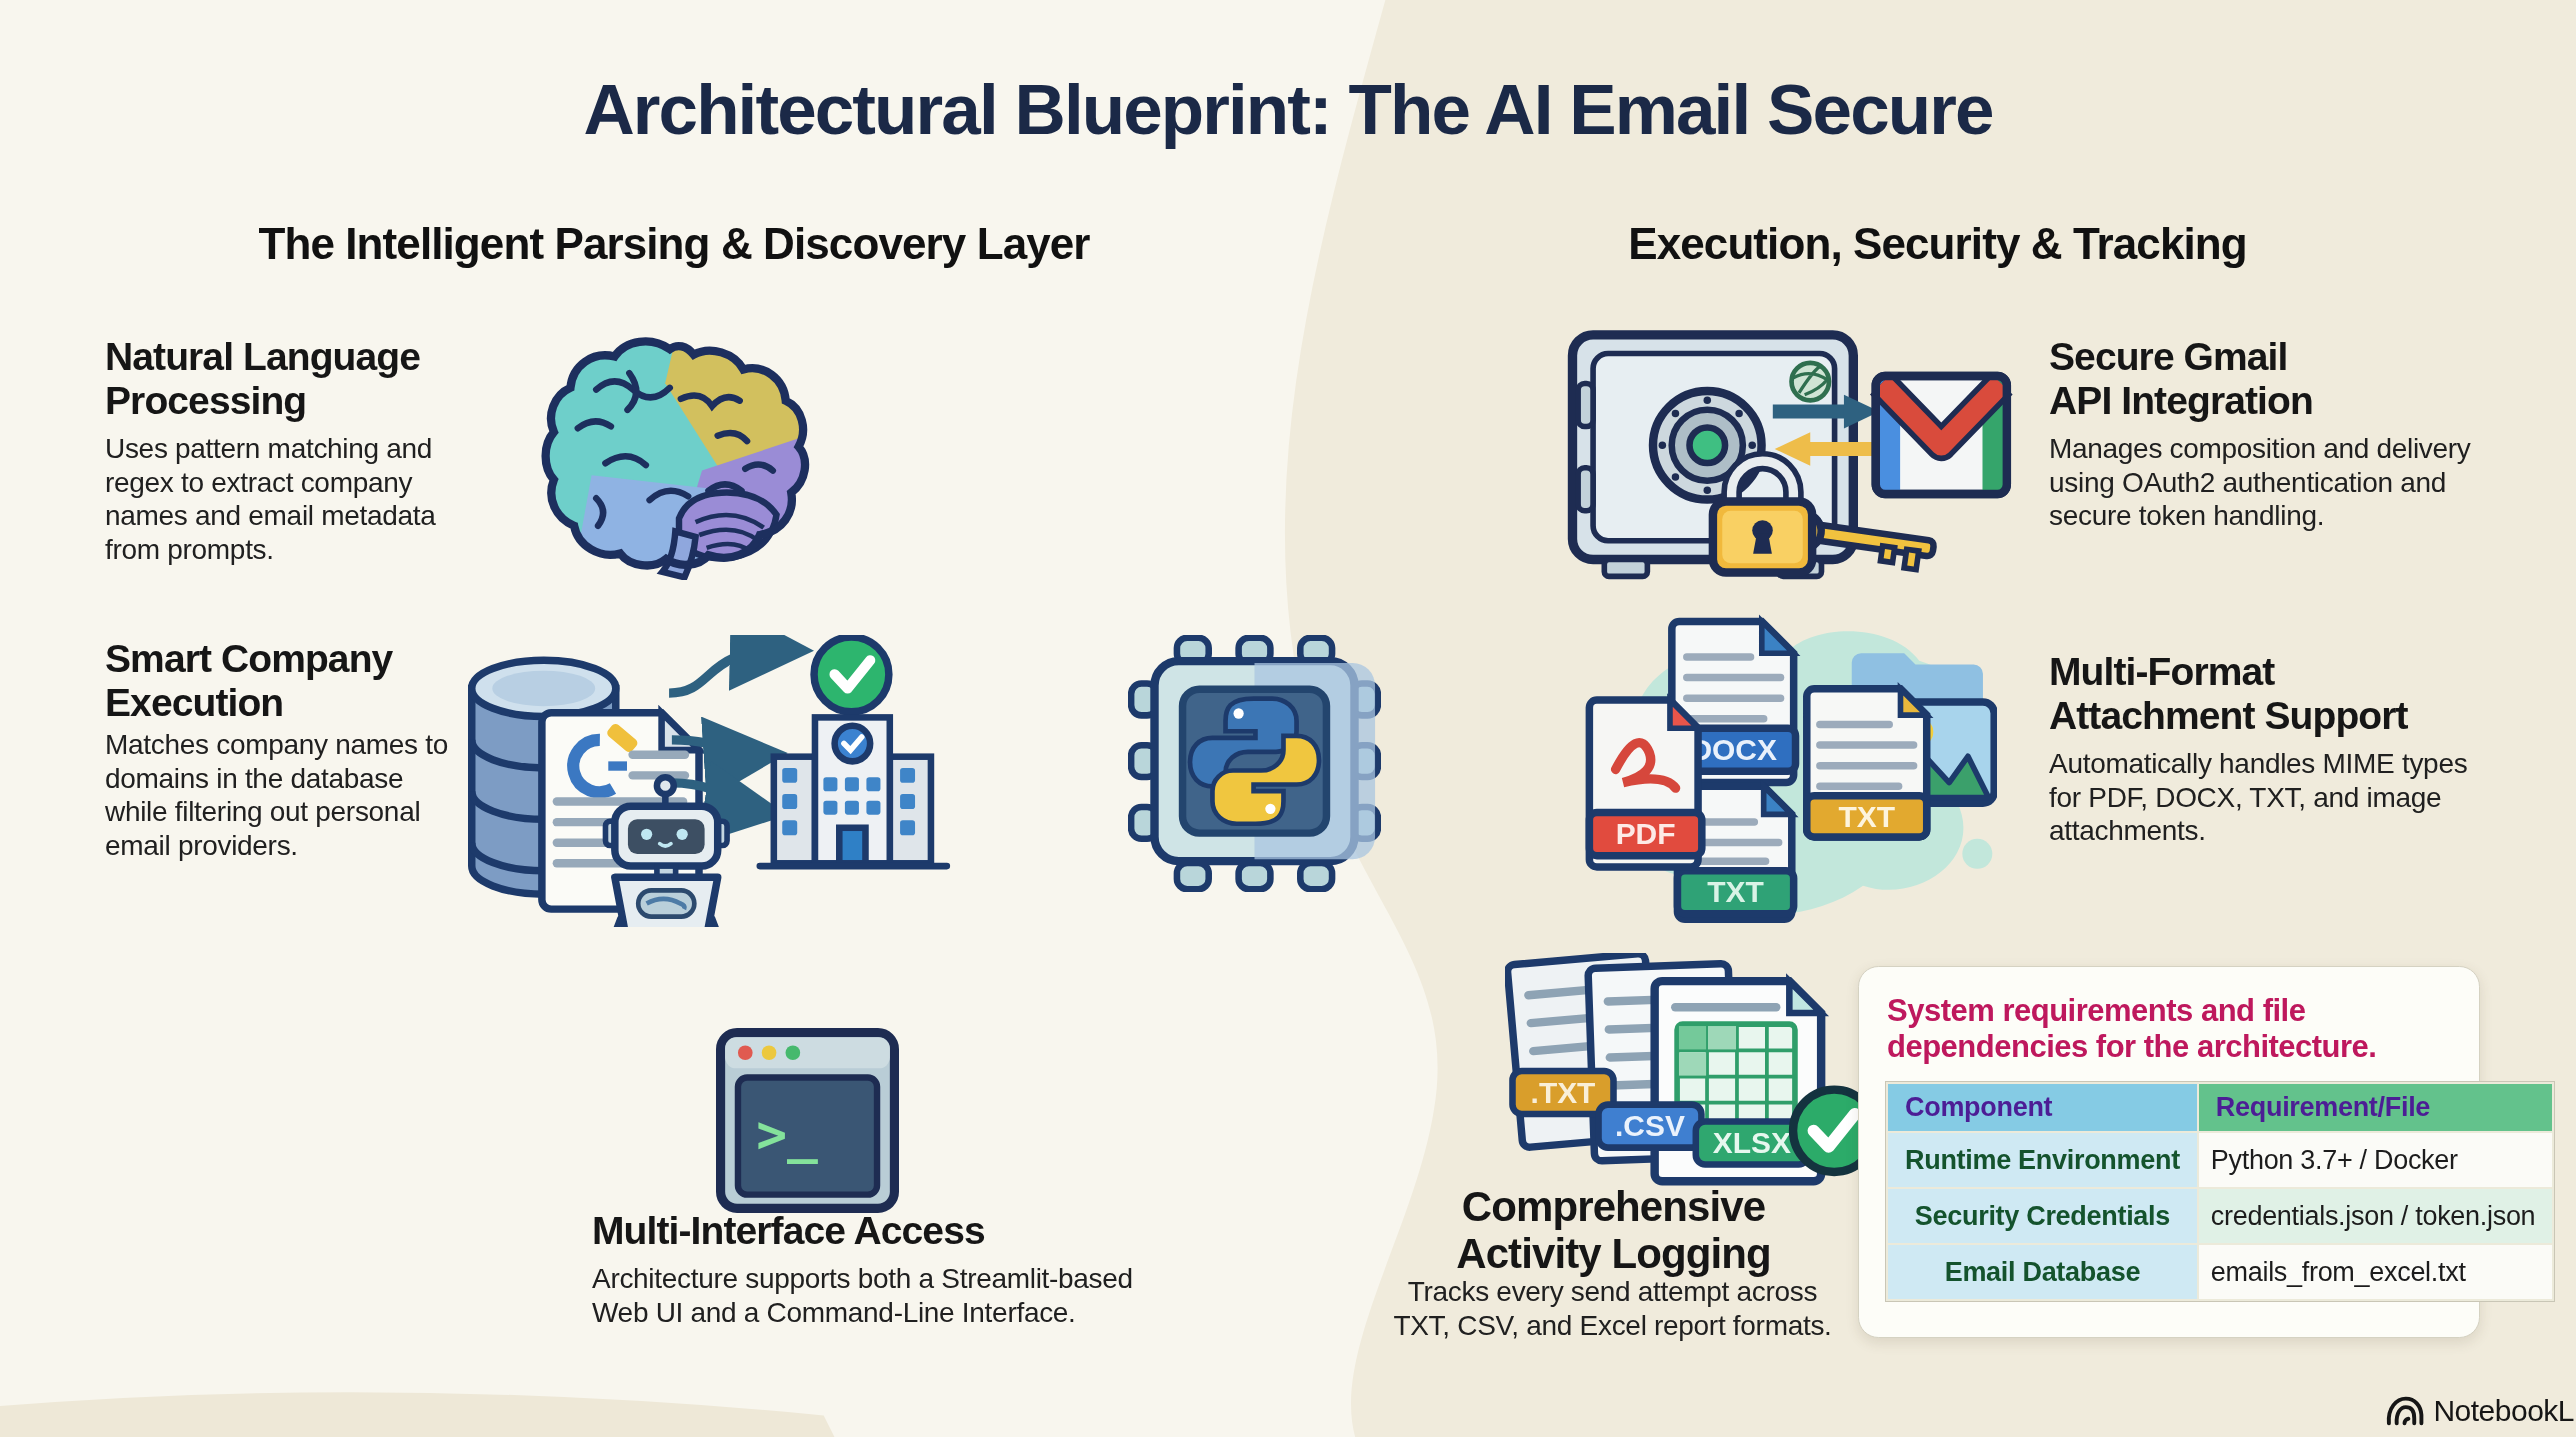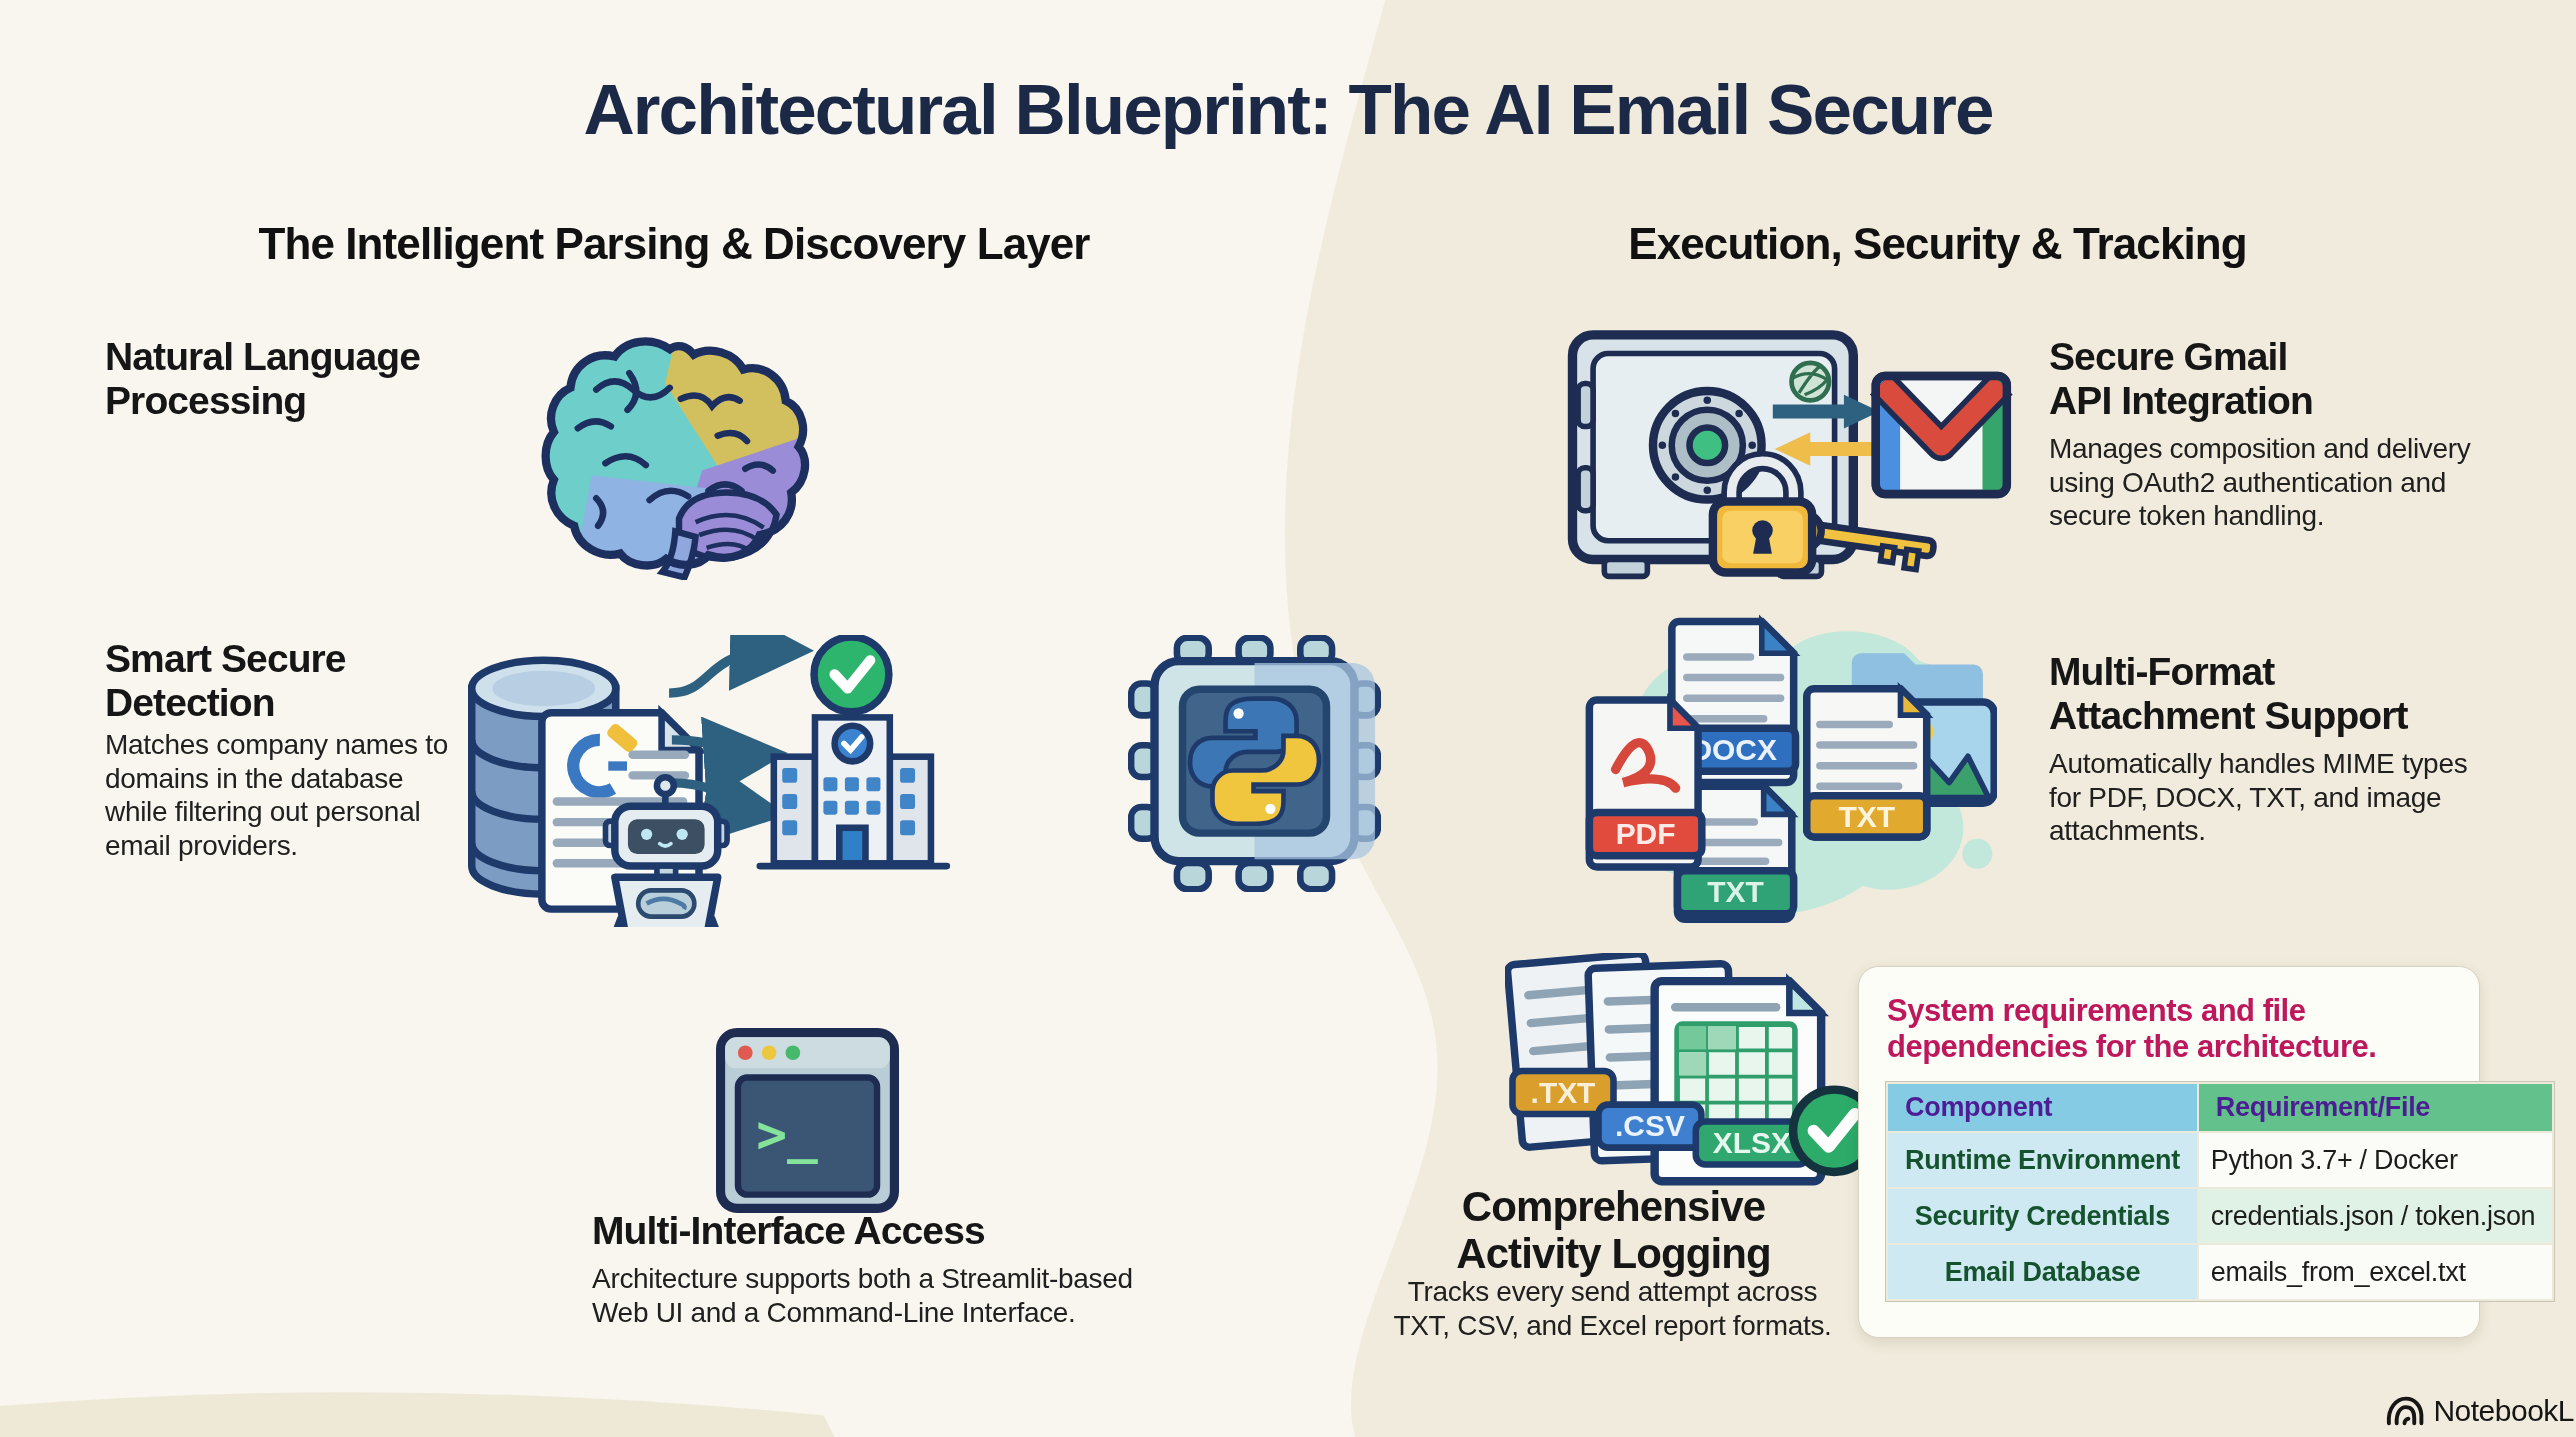--- a/index.html
+++ b/index.html
@@ -39,20 +39,21 @@
     <path d="M1480,0 C1408,260 1332,520 1398,780 C1444,960 1558,1030 1532,1185 C1512,1312 1422,1445 1448,1536 L2752,1536 L2752,0 Z" fill="#f0ebdc"></path>
     <path d="M0,1536 L0,1502 Q420,1468 880,1512 L892,1536 Z" fill="#eee8d7"></path>
   </svg>
 
   <div id="title" class="abs">Architectural Blueprint: The AI Email Secure</div>
 
   <div class="abs col-header" style="left:205px;top:219px;width:938px">The Intelligent Parsing &amp; Discovery Layer</div>
   <div class="abs col-header" style="left:1590px;top:219px;width:695px">Execution, Security &amp; Tracking</div>
 
   <div class="abs sec-heading" style="left:105px;top:335px;width:337px">Natural Language Processing</div>
+  <div class="abs sec-body" style="left:105px;top:432px;width:337px">Uses pattern matching and regex to extract company names and email metadata from prompts.</div>
 
   <svg class="abs" style="left:541px;top:329px" width="276" height="251" viewBox="0 0 300 265">
     <defs>
       <clipPath id="brainclip">
         <path d="M140,18 C120,4 92,8 80,26 C56,20 34,36 32,60 C14,68 6,90 14,108 C2,122 2,146 14,160 C6,180 16,202 36,210 C40,232 64,246 86,240 C96,254 122,258 136,246 C150,256 172,254 182,242 C206,250 230,240 238,220 C262,216 276,196 272,174 C288,162 292,138 280,124 C290,106 284,82 266,74 C264,50 242,34 220,40 C210,22 184,14 166,24 C158,14 148,12 140,18 Z"></path>
       </clipPath>
     </defs>
     <g clip-path="url(#brainclip)">
       <rect x="0" y="0" width="300" height="265" fill="#6ecfca"></rect>
       <polygon points="150,-10 310,-10 310,130 195,150 135,55" fill="#d2c05e"></polygon>
@@ -74,21 +75,21 @@
     <path d="M150,202 q10,-26 46,-28 q42,-2 60,24 q-6,38 -46,46 q-36,6 -60,-16 z" fill="#9a8cd6" stroke="#1d2f5e" stroke-width="7"></path>
     <g stroke="#1d2f5e" stroke-width="5" fill="none">
       <path d="M168,206 q40,-18 74,6"></path>
         <path d="M172,220 q38,-14 64,6"></path>
         <path d="M180,234 q30,-10 48,4"></path>
     </g>
     <path d="M146,216 q-2,30 -14,44 l24,6 q10,-22 12,-44 z" fill="#8fa7dd" stroke="#1d2f5e" stroke-width="7"></path>
     <path d="M140,18 C120,4 92,8 80,26 C56,20 34,36 32,60 C14,68 6,90 14,108 C2,122 2,146 14,160 C6,180 16,202 36,210 C40,232 64,246 86,240 C96,254 122,258 136,246 C150,256 172,254 182,242 C206,250 230,240 238,220 C262,216 276,196 272,174 C288,162 292,138 280,124 C290,106 284,82 266,74 C264,50 242,34 220,40 C210,22 184,14 166,24 C158,14 148,12 140,18 Z" fill="none" stroke="#1d2f5e" stroke-width="9"></path>
   </svg>
 
-  <div class="abs sec-heading" style="left:105px;top:637px;width:337px">Smart Secure Detection</div>
+  <div class="abs sec-heading" style="left:105px;top:637px;width:337px">Smart Company Execution</div>
   <div class="abs sec-body" style="left:105px;top:728px;width:356px">Matches company names to domains in the database while filtering out personal email providers.</div>
 
   <svg class="abs" style="left:468px;top:635px" width="491" height="292" viewBox="0 0 525 312">
     <defs>
       <marker id="ah" markerWidth="9" markerHeight="9" refX="6" refY="4.5" orient="auto">
         <path d="M0,0 L9,4.5 L0,9 z" fill="#2e6180"></path>
       </marker>
     </defs>
 
     <g>

